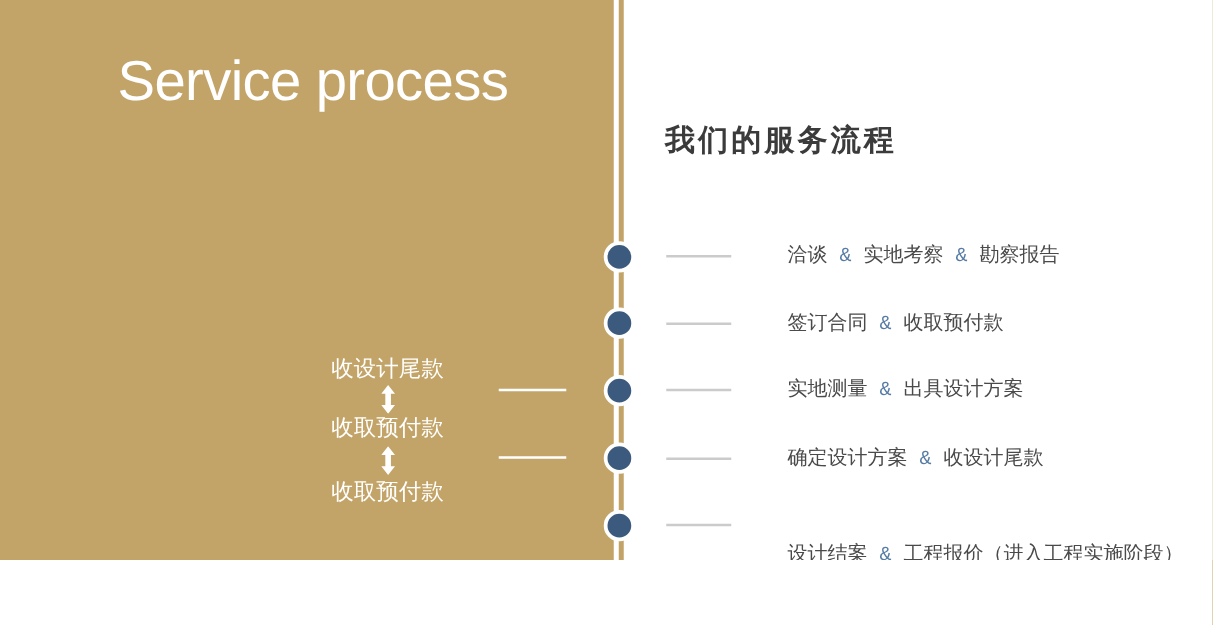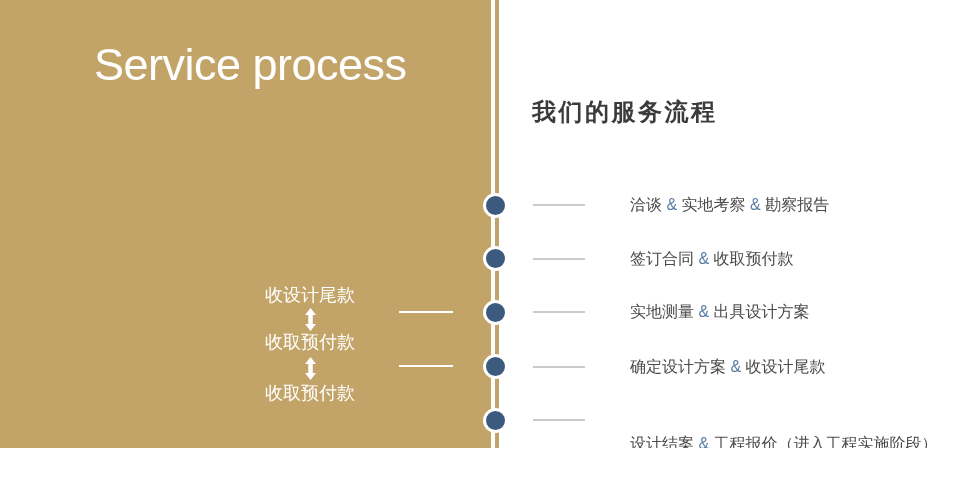--- a/index.html
+++ b/index.html
@@ -40,21 +40,21 @@
   .circle {
     position:absolute; width:25px; height:25px; border-radius:50%;
     background:var(--circle-color); border:3px solid #ffffff;
   }
   .dash {
     position:absolute; left:533px; width:52px; height:2px;
     background:var(--dash-color);
   }
   .item-text {
     position:absolute; left:630px; font-size:16px; line-height:22px;
-    color:var(--item-color); white-space:nowrap;
+    color:var(--item-color); white-space:nowrap;font-family:Liberation Mono, monospace;
   }
   .amp { color:var(--amp-color); }
 </style>
 </head>
 <body>
 
 <div id="page" style="--panel-bg: #c3a468; --circle-color: #3b5a7e; --amp-color: #567ba4; --item-color: #4a4a4a; --title-color: #3b3b3b; --dash-color: #cbcbcb;">
   <div class="panel"></div>
   <div class="stripe"></div>
   <div class="svc-title">Service process</div>

